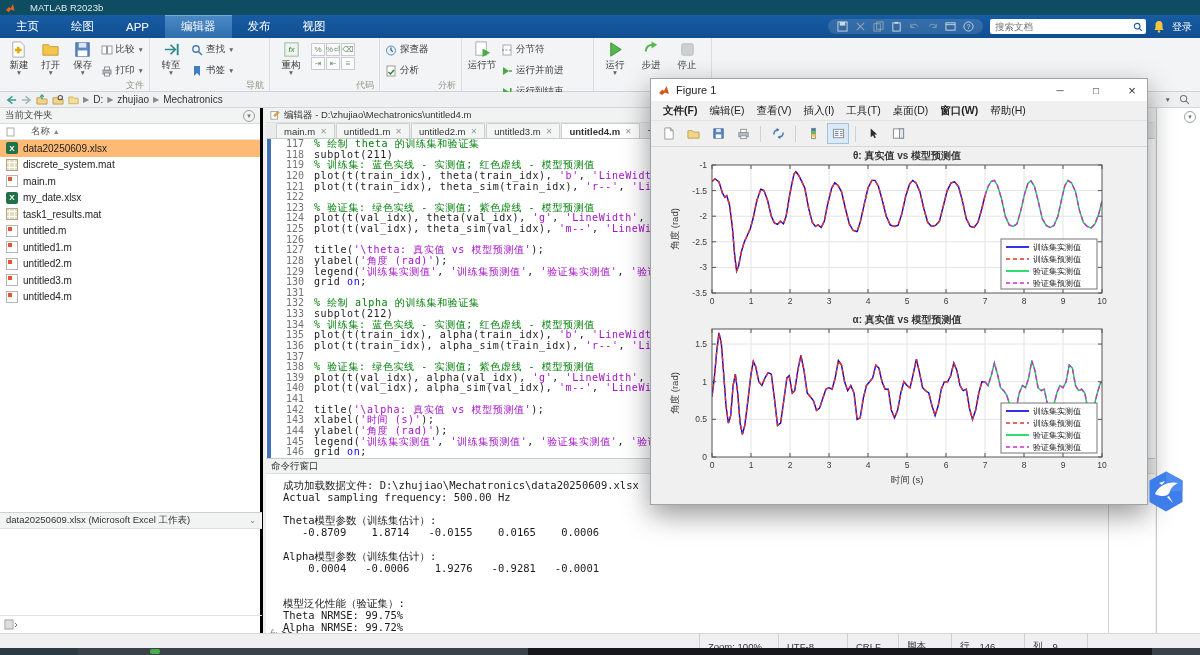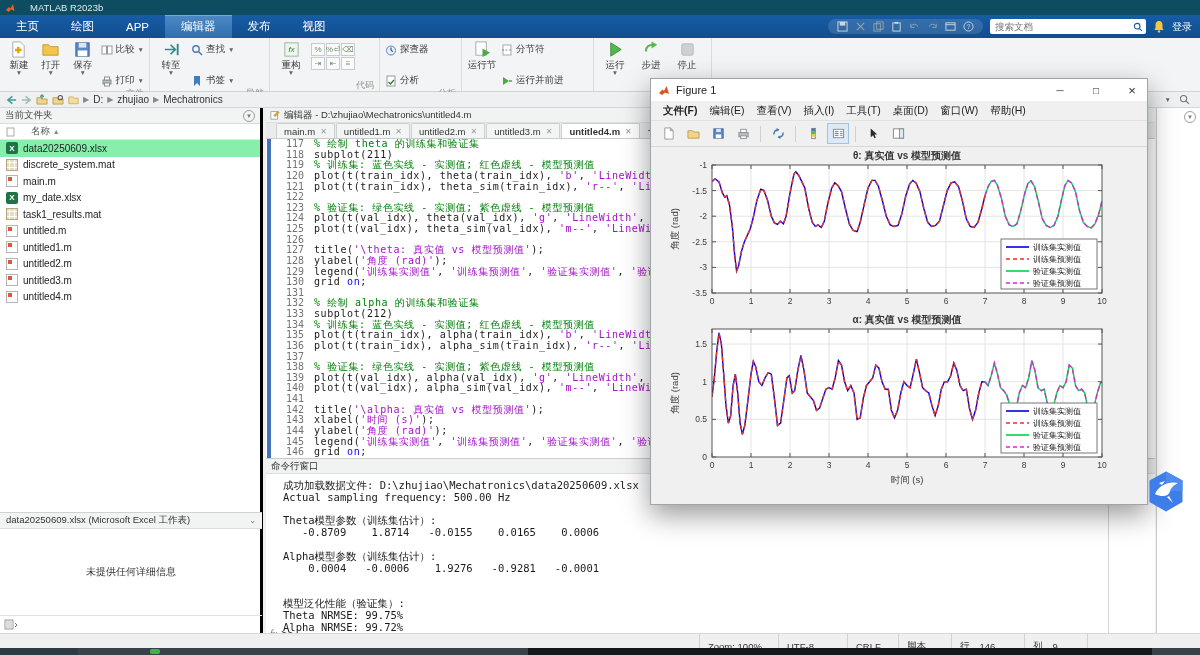--- a/index.html
+++ b/index.html
@@ -25,39 +25,39 @@
 
   
   #ribbon{left:0;top:38px;width:1200px;height:54px;background:#f3f4f5;border-bottom:1px solid #cfd2d4;
           display:flex;box-sizing:border-box}
   .rgroup{display:flex;flex-direction:column;border-right:1px solid #dadcdd;padding:2px 5px 0;box-sizing:border-box}
   .glabel{margin-top:auto;text-align:right;font-size:9px;color:#96938c;line-height:12px}
   .gbody{display:flex;gap:4px;align-items:flex-start;flex:1}
   .bigbtn{display:flex;flex-direction:column;align-items:center;font-size:9.5px;color:#3a3a3a;width:32px;line-height:10px;text-align:center}
   .bigbtn svg{width:19px;height:19px;margin-bottom:1px}
   .caret{font-size:6.5px;color:#666;line-height:5px}
-  .smallcol{display:flex;flex-direction:column;gap:18px;justify-content:flex-start;padding-top:3px}
+  .smallcol{display:flex;flex-direction:column;gap:8px;justify-content:flex-start;padding-top:3px}
   .smallbtn{display:flex;align-items:center;gap:3px;font-size:9.5px;color:#3a3a3a;white-space:nowrap}
   .smallbtn svg{width:12px;height:12px}
   .minigrid{display:grid;grid-template-columns:repeat(3,14px);grid-auto-rows:13px;gap:1px;padding-top:3px}
   .minigrid span{border:1px solid #c9ccce;background:#fbfbfb;display:flex;align-items:center;justify-content:center;
                  font-size:8px;color:#6f8f6f}
 
   
   #addressbar{left:0;top:92px;width:1200px;height:16px;background:#eef0f1;border-bottom:1px solid #d4d7d9;
               display:flex;align-items:center;gap:4px;padding:0 6px;box-sizing:border-box;font-size:10px;color:#333}
   .crumbsep{color:#888;font-size:8px}
 
   
   #folderpanel{left:0;top:108px;width:263px;height:525px;background:#fff;border-right:3px solid #000000;box-sizing:border-box}
   .panelhead{height:15px;background:#f2f3f3;border-bottom:1px solid #d9dbdc;display:flex;align-items:center;
              font-size:9.5px;color:#444;padding:0 5px;justify-content:space-between}
   #colhead{height:15px;border-bottom:1px solid #e4e6e7;display:flex;align-items:center;font-size:9.5px;color:#555;padding:0 6px;gap:16px}
   .filerow{height:16.5px;display:flex;align-items:center;gap:5px;padding:0 4px 0 6px;font-size:10px;color:#222;white-space:nowrap}
-  .filerow.selected{background:#86efac}
+  .filerow.selected{background:#fdba74}
   .ficon{width:12px;height:12px;flex:0 0 12px;position:relative;box-sizing:border-box}
   .t-xlsx .ficon{background:#1f7347;border-radius:2px}
   .t-xlsx .ficon::after{content:"X";position:absolute;left:0;right:0;top:0;bottom:0;color:#fff;font-size:8px;font-weight:bold;
                         display:flex;align-items:center;justify-content:center}
   .t-mat .ficon{background:#e8dcc0;border:1px solid #b2a785;
                 background-image:linear-gradient(#fff 1px,transparent 1px),linear-gradient(90deg,#fff 1px,transparent 1px);
                 background-size:5px 5px;background-position:2px 2px}
   .t-m .ficon{background:#fff;border:1px solid #b5b5b5}
   .t-m .ficon::after{content:"";position:absolute;left:1px;top:1px;width:4px;height:4px;background:#e4572e}
   #detailhead{top:404px;left:0;width:262px;height:17px;background:#f2f3f3;border-top:1px solid #cfd2d3;border-bottom:1px solid #dcdedf;
@@ -504,23 +504,20 @@
           <span>untitled3.m</span>
         </div>
         <div class="filerow t-m">
           <span class="ficon"></span>
           <span>untitled4.m</span>
         </div>
       </div>
     <div class="abs" id="detailhead">
       <span>data20250609.xlsx  (Microsoft Excel 工作表)</span>
       <span style="font-size:8px;color:#777">⌄</span>
-    </div>
-    <div class="abs" id="detailbody">
-      <span>未提供任何详细信息</span>
     </div>
     <div class="abs" id="fpbottom">
       <svg width="14" height="11" viewBox="0 0 14 11">
           <rect x="1" y="1" width="8" height="9" fill="#fff" stroke="#999"></rect>
           <path d="M3 1 V10 M5 1 V10 M7 1 V10" stroke="#bbb"></path>
           <path d="M11 4 l2 2 -2 2" fill="none" stroke="#777"></path>
         </svg>
     </div>
   </div>
 
@@ -667,21 +664,21 @@
     </div>
     <div id="figmenu">
       <div style="display:flex">
 
       <span><b style="font-weight:bold">文件(F)</b></span>
           <span><b style="font-weight:normal">编辑(E)</b></span>
           <span><b style="font-weight:normal">查看(V)</b></span>
           <span><b style="font-weight:normal">插入(I)</b></span>
           <span><b style="font-weight:normal">工具(T)</b></span>
           <span><b style="font-weight:normal">桌面(D)</b></span>
-          <span><b style="font-weight:normal">窗口(W)</b></span>
+          <span><b style="font-weight:bold">窗口(W)</b></span>
           <span><b style="font-weight:normal">帮助(H)</b></span>
         </div>
     </div>
     <div id="figtools">
       <span class="ficonbtn">
           <svg width="13" height="13" viewBox="0 0 14 14">
             <path d="M3 1 h6 l3 3 v9 H3 Z" fill="#fff" stroke="#9a9a9a"></path>
             <path d="M9 1 l3 3 h-3 Z" fill="#ddd" stroke="#9a9a9a"></path>
           </svg>
         </span>

